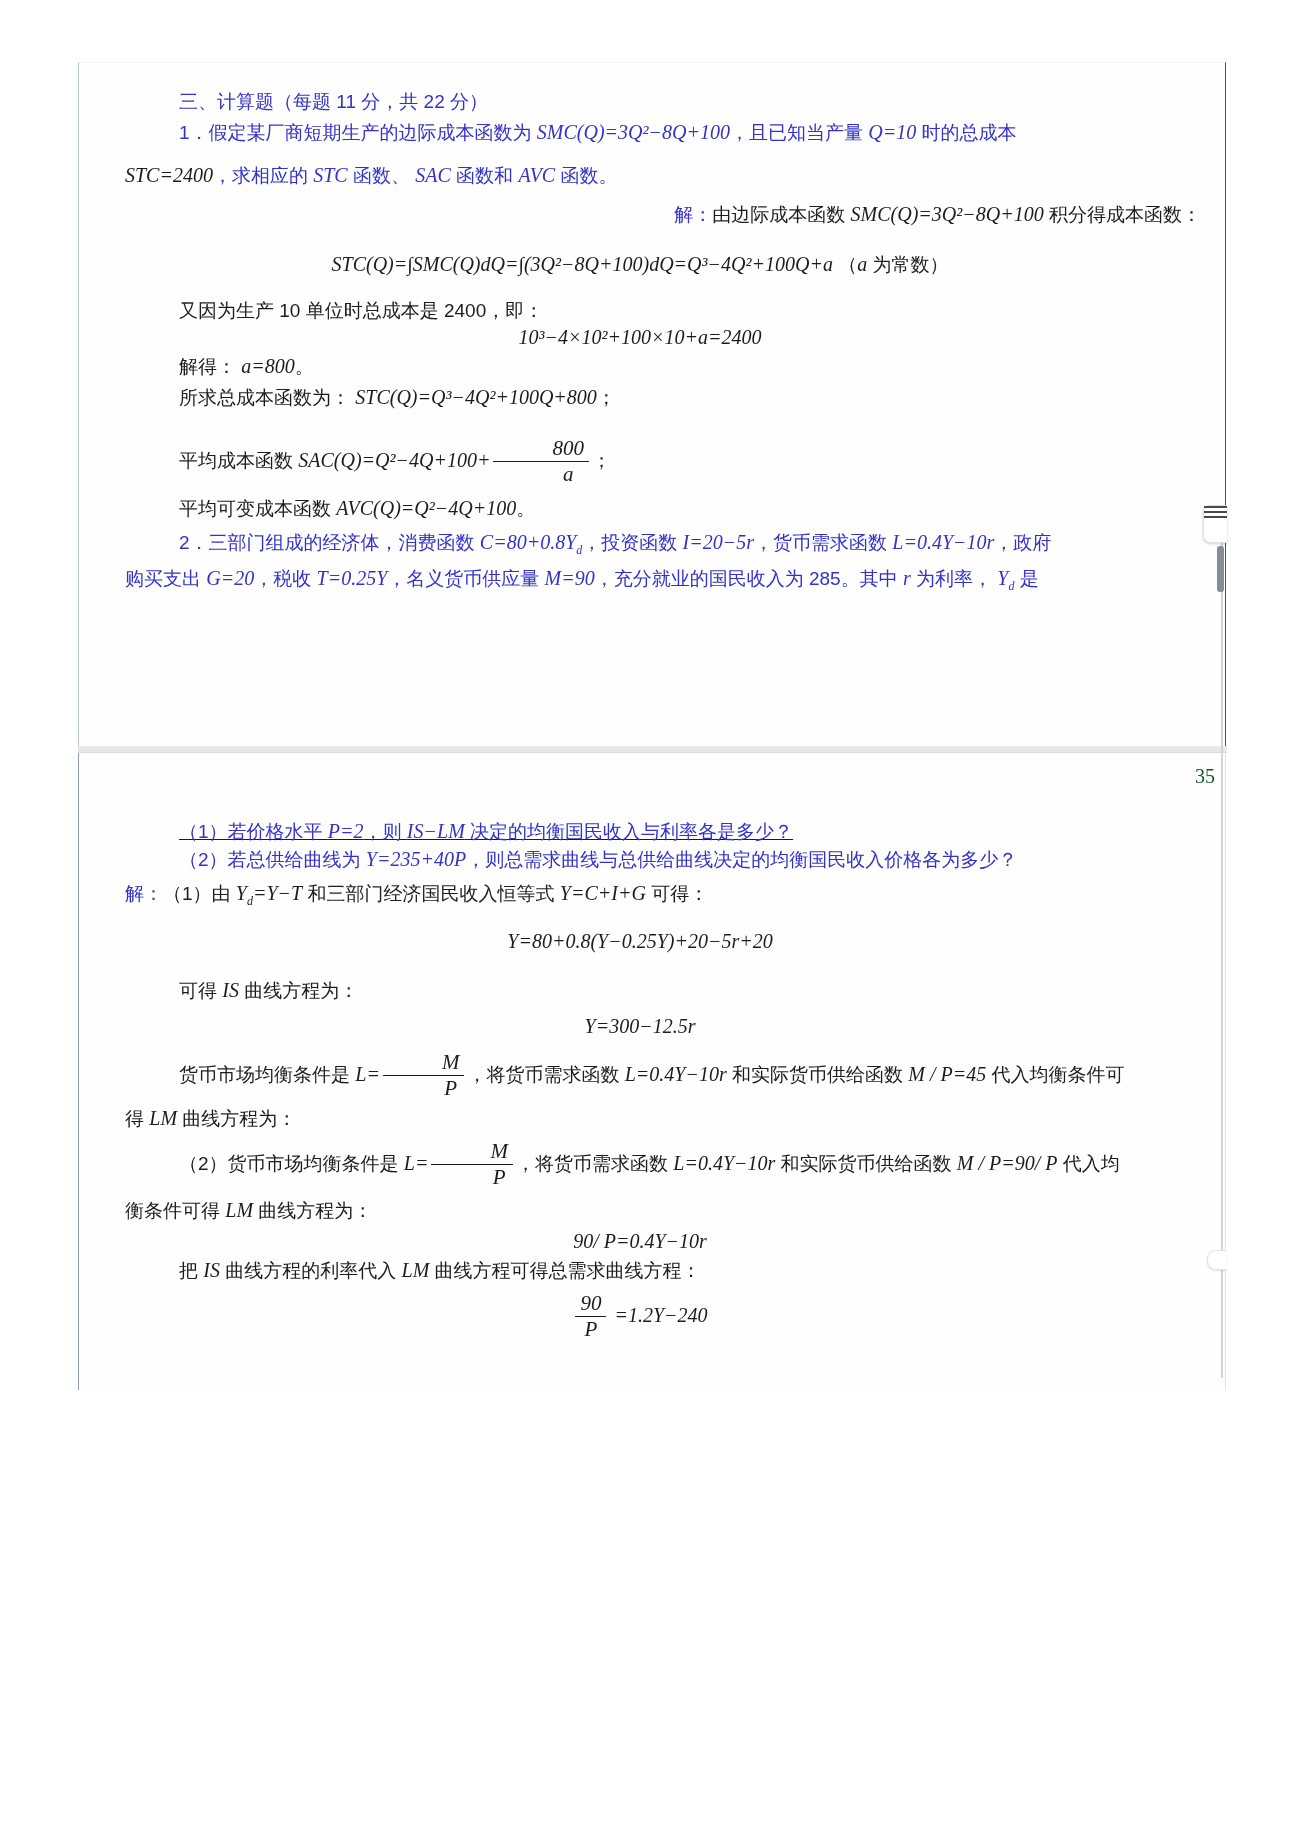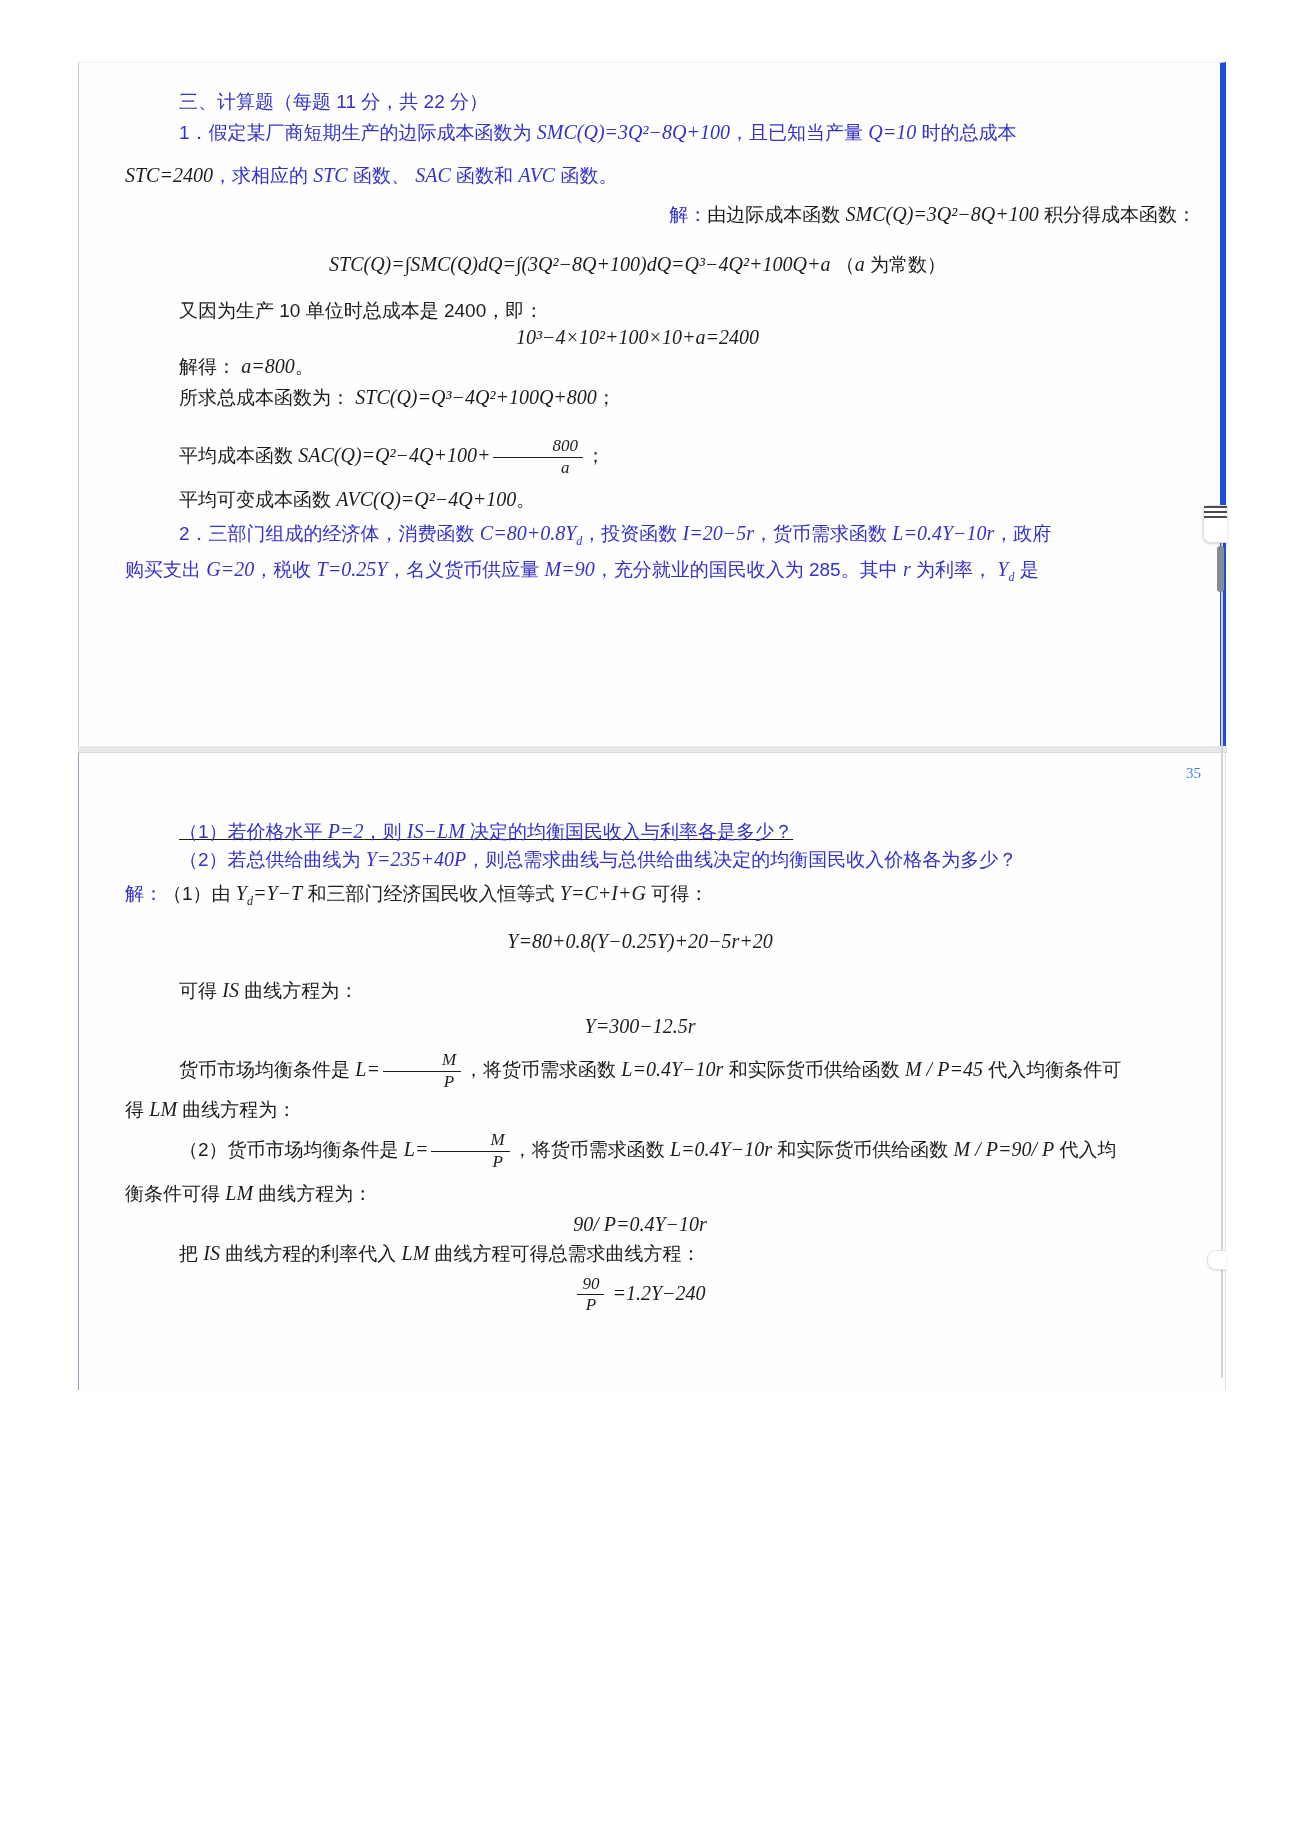--- a/index.html
+++ b/index.html
@@ -5,21 +5,21 @@
 <style>
   * { box-sizing: border-box; }
   html,body { margin:0; padding:0; background:#ffffff; }
   #screen {
     position:relative; width:1300px; height:1839px; background:#ffffff;
     font-family:"Liberation Sans", sans-serif; overflow:hidden;
   }
   .page { position:absolute; left:78px; width:1148px; background:#fefefe; }
   #page1 {
     top:62px; height:764px;
-    border-left:1px solid #b9c6d4; border-right:6px solid #1d4ed8; border-top:1px solid #f1f1f1;
+    border-left:1px solid #b9c6d4; border-right:1px solid #1d4ed8; border-top:1px solid #f1f1f1;
   }
   #page2 {
     top:753px; height:637px;
     border-left:1px solid #8ba0b5; border-right:1px solid #e3e3e3;
   }
   .page-break {
     position:absolute; left:78px; top:746px; width:1149px; height:7px;
     background:#e8e8e8; border-bottom:1px solid #d9d9d9;
   }
   .line {
@@ -27,27 +27,27 @@
     padding-left:46px; padding-right:24px; white-space:nowrap;
   }
   .line.indent { text-indent:54px; }
   .line.center { text-align:center; padding-left:0; text-indent:0; }
   .cn { font-family:"Liberation Sans", sans-serif; }
   .math { font-family:"Liberation Serif", serif; font-style:italic; font-size:20px; }
   .blue { color:#3432c8; }
   sub { font-size:12px; font-style:italic; }
   .frac {
     display:inline-block; vertical-align:middle; text-align:center;
-    font-family:"Liberation Serif", serif; font-style:italic; font-size:17px;
+    font-family:"Liberation Serif", serif; font-style:italic; font-size:21px;
     line-height:1.1; margin:2px 3px;
   }
   .frac .num { display:block; border-bottom:1.5px solid #1c1c1c; padding:0 5px 1px; }
   .frac .den { display:block; padding-top:1px; }
   .page-num {
-    position:absolute; top:12px; right:24px; font-size:15px; color:#3b82f6;
+    position:absolute; top:12px; right:10px; font-size:20px; color:#14532d;
     font-family:"Liberation Serif", serif;
   }
   
   .sb-track { position:absolute; left:1221px; top:542px; width:2px; height:836px; background:#d4d4d4; }
   .sb-thumb { position:absolute; left:1217px; top:546px; width:7px; height:46px; background:#868c93; border-radius:3px; }
   .sb-tab-top {
     position:absolute; left:1203px; top:505px; width:24px; height:38px;
     background:#ffffff; border:1px solid #dfdfdf; border-right:none;
     border-radius:7px 0 0 7px; box-shadow:0 1px 3px rgba(0,0,0,0.18);
   }

